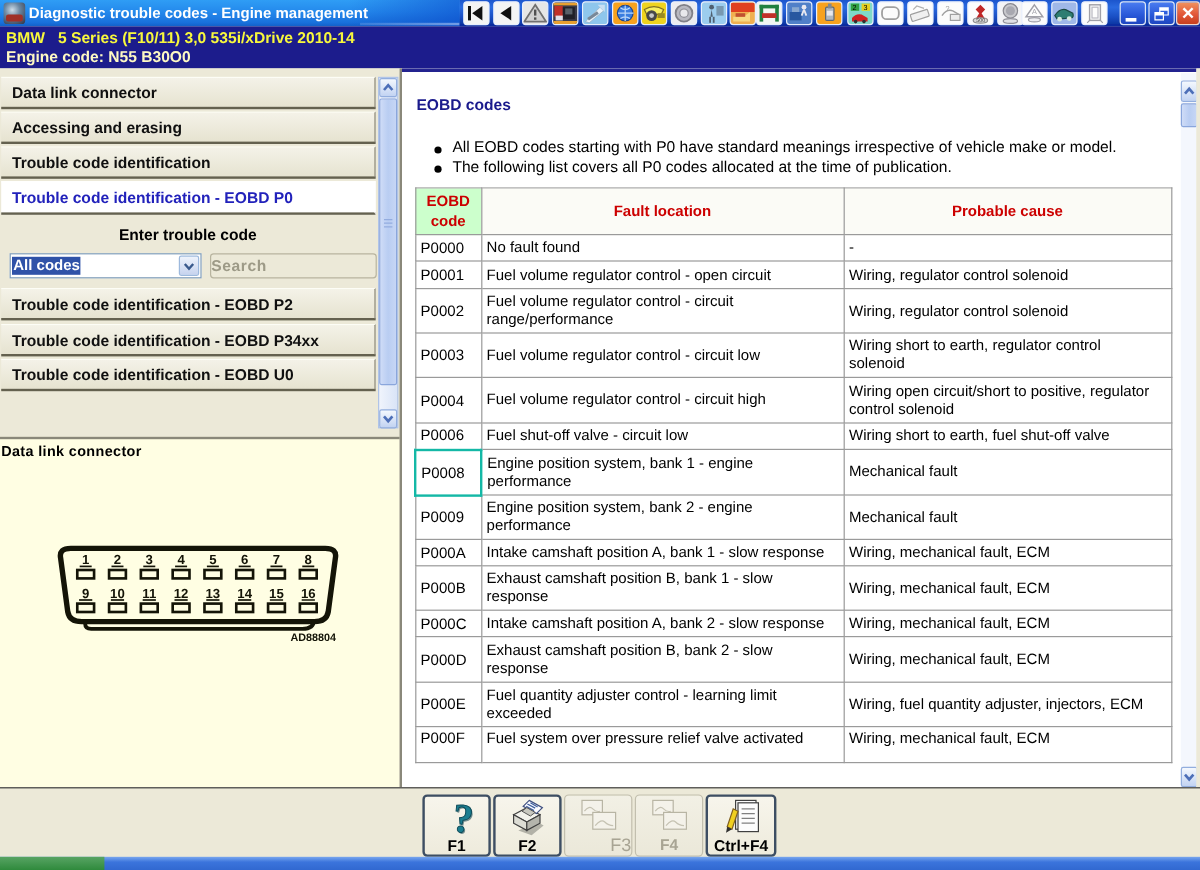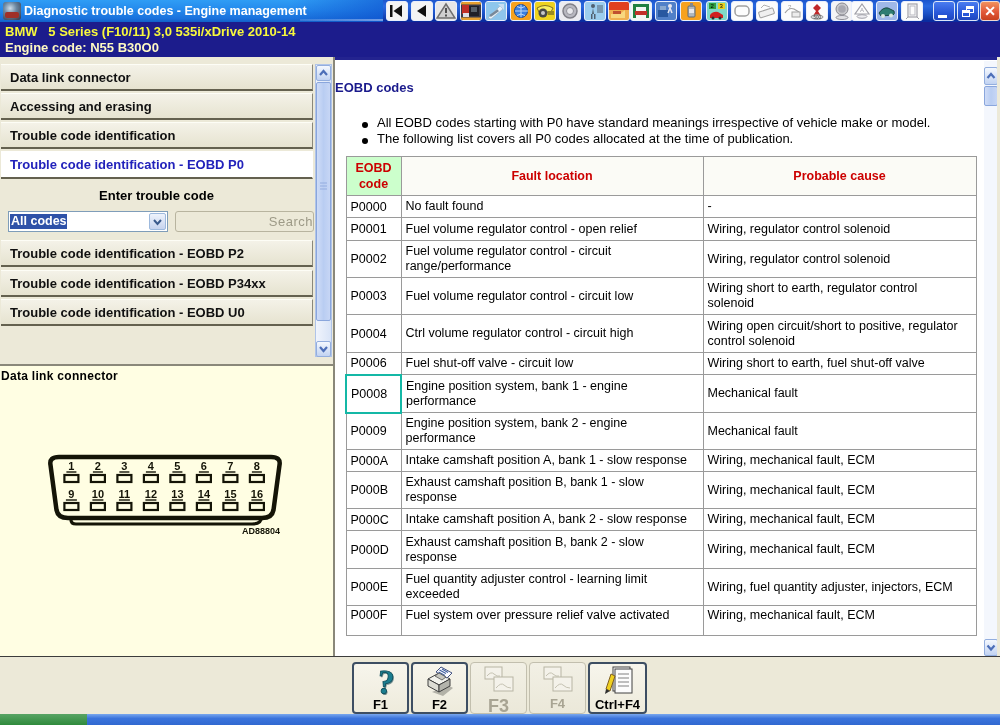--- a/index.html
+++ b/index.html
@@ -200,21 +200,21 @@
 <div class="lbtn" style="top:65px;">Trouble code identification</div>
 <div class="lbtn" style="top:94px;height:28px;line-height:26px;background:#ffffff;border-top:1px solid #fff;border-right:1px solid #fff;color:#2222bb;">Trouble code identification - EOBD P0</div>
 
 <div class="abs" style="left:0;top:131px;width:313px;height:18px;text-align:center;font-size:13px;font-weight:bold;color:#000;">Enter trouble code</div>
 <div class="abs" style="left:8px;top:154px;width:160px;height:21px;background:#fff;border:1px solid #7f9db9;">
   <div class="abs" style="left:1px;top:2px;width:57px;height:15px;background:#2f52a8;color:#fff;font-size:12.5px;font-weight:bold;padding-left:1px;line-height:15px;">All codes</div>
   <div class="abs" style="right:1px;top:1px;width:17px;height:17px;background:linear-gradient(#eef3fc,#c6d3ee);border:1px solid #9db9dd;border-radius:2px;"><svg width="15" height="15">
           <path d="M4 6 l3.5 4 3.5 -4" stroke="#3a5a8c" stroke-width="2" fill="none"></path>
         </svg></div>
 </div>
-<div class="abs" style="left:175px;top:154px;width:139px;height:21px;background:#ECE9D8;border:1px solid #b8b49f;border-radius:3px;color:#9d9a87;font-size:13px;font-weight:normal;text-align:right;line-height:19px;letter-spacing:0.5px;">Search</div>
+<div class="abs" style="left:175px;top:154px;width:139px;height:21px;background:#ECE9D8;border:1px solid #b8b49f;border-radius:3px;color:#9d9a87;font-size:13px;font-weight:bold;text-align:left;line-height:19px;letter-spacing:0.5px;">Search</div>
 <div class="lbtn" style="top:183px;">Trouble code identification - EOBD P2</div>
 <div class="lbtn" style="top:213px;">Trouble code identification - EOBD P34xx</div>
 <div class="lbtn" style="top:242px;">Trouble code identification - EOBD U0</div>
 
 <div class="abs" style="left:315px;top:7px;width:17px;height:293px;background:linear-gradient(90deg,#f0f4fc,#d9e4f7);border:1px solid #b0c4e8;">
   <div class="abs" style="left:0px;top:0px;width:15px;height:16px;background:linear-gradient(#f4f8fe,#c2d3f2);border:1px solid #93aede;border-radius:2px;"><svg width="13" height="14">
           <path d="M3 9 l3.5 -4 3.5 4" stroke="#4d6fb8" stroke-width="2.2" fill="none"></path>
         </svg></div>
   <div class="abs" style="left:0px;top:17px;width:15px;height:239px;background:linear-gradient(90deg,#cfdcf7,#b9cdf2 50%,#c7d6f5);border:1px solid #8aa6dc;border-radius:2px;">
     <svg width="13" height="237">
@@ -283,21 +283,21 @@
         <text x="256.9" y="132" text-anchor="middle" font-size="11" font-weight="bold" font-family="Liberation Sans" fill="#141407">16</text>
         <line x1="251.39999999999998" y1="134" x2="262.4" y2="134" stroke="#141407" stroke-width="1.4"></line>
         <rect x="249.89999999999998" y="137" width="14" height="7" fill="#fffee3" stroke="#141407" stroke-width="2.2"></rect>
         <text x="242" y="168" font-size="9" font-weight="bold" font-family="Liberation Sans" fill="#141407">AD88804</text>
       </svg>
 </div>
 </div>
 <div class="abs" style="left:333px;top:57px;width:2px;height:599px;background:#8a887a;"></div>
 
 <div class="abs" style="left:335px;top:57px;width:662px;height:599px;background:#ffffff;border-top:3px solid #23238f;overflow:hidden;">
-  <div class="abs" style="left:0;top:20px;font-size:13px;font-weight:bold;color:#1a1a8c;">EOBD codes</div>
+  <div class="abs" style="left:12px;top:20px;font-size:13px;font-weight:bold;color:#1a1a8c;">EOBD codes</div>
   <div class="abs" style="left:27px;top:62px;width:6px;height:6px;border-radius:50%;background:#000;"></div>
   <div class="abs" style="left:42px;top:55px;font-size:13px;color:#000;">All EOBD codes starting with P0 have standard meanings irrespective of vehicle make or model.</div>
   <div class="abs" style="left:27px;top:78px;width:6px;height:6px;border-radius:50%;background:#000;"></div>
   <div class="abs" style="left:42px;top:71px;font-size:13px;color:#000;">The following list covers all P0 codes allocated at the time of publication.</div>
 <div class="abs" style="left:10px;top:96px;width:634px;height:503px;overflow:hidden;">
       <table style="border-collapse:collapse;width:630px;table-layout:fixed;font-size:12.5px;color:#000;">
         <colgroup>
           <col style="width:55px">
           <col style="width:302px">
           <col style="width:273px">
@@ -308,36 +308,36 @@
             <td style="border:1px solid #9a9a9a;background:#fbfbf6;color:#cc0000;font-weight:bold;text-align:center;">Fault location</td>
             <td style="border:1px solid #9a9a9a;background:#fbfbf6;color:#cc0000;font-weight:bold;text-align:center;">Probable cause</td>
           </tr>
           <tr style="height:22px;">
             <td style="border:1px solid #9a9a9a;padding:1px 2px 1px 4px;vertical-align:middle;">P0000</td>
             <td style="border:1px solid #9a9a9a;padding:1px 9px 1px 4px;vertical-align:middle;line-height:1.2;">No fault found</td>
             <td style="border:1px solid #9a9a9a;padding:1px 9px 1px 4px;vertical-align:middle;line-height:1.2;">-</td>
           </tr>
           <tr style="height:23px;">
             <td style="border:1px solid #9a9a9a;padding:1px 2px 1px 4px;vertical-align:middle;">P0001</td>
-            <td style="border:1px solid #9a9a9a;padding:1px 9px 1px 4px;vertical-align:middle;line-height:1.2;">Fuel volume regulator control - open relief</td>
+            <td style="border:1px solid #9a9a9a;padding:1px 9px 1px 4px;vertical-align:middle;line-height:1.2;">Fuel volume regulator control - open circuit</td>
             <td style="border:1px solid #9a9a9a;padding:1px 9px 1px 4px;vertical-align:middle;line-height:1.2;">Wiring, regulator control solenoid</td>
           </tr>
           <tr style="height:37px;">
             <td style="border:1px solid #9a9a9a;padding:1px 2px 1px 4px;vertical-align:middle;">P0002</td>
             <td style="border:1px solid #9a9a9a;padding:1px 9px 1px 4px;vertical-align:middle;line-height:1.2;">Fuel volume regulator control - circuit range/performance</td>
             <td style="border:1px solid #9a9a9a;padding:1px 9px 1px 4px;vertical-align:middle;line-height:1.2;">Wiring, regulator control solenoid</td>
           </tr>
           <tr style="height:37px;">
             <td style="border:1px solid #9a9a9a;padding:1px 2px 1px 4px;vertical-align:middle;">P0003</td>
             <td style="border:1px solid #9a9a9a;padding:1px 9px 1px 4px;vertical-align:middle;line-height:1.2;">Fuel volume regulator control - circuit low</td>
             <td style="border:1px solid #9a9a9a;padding:1px 9px 1px 4px;vertical-align:middle;line-height:1.2;">Wiring short to earth, regulator control solenoid</td>
           </tr>
           <tr style="height:38px;">
             <td style="border:1px solid #9a9a9a;padding:1px 2px 1px 4px;vertical-align:middle;">P0004</td>
-            <td style="border:1px solid #9a9a9a;padding:1px 9px 1px 4px;vertical-align:middle;line-height:1.2;">Ctrl volume regulator control - circuit high</td>
+            <td style="border:1px solid #9a9a9a;padding:1px 9px 1px 4px;vertical-align:middle;line-height:1.2;">Fuel volume regulator control - circuit high</td>
             <td style="border:1px solid #9a9a9a;padding:1px 9px 1px 4px;vertical-align:middle;line-height:1.2;">Wiring open circuit/short to positive, regulator control solenoid</td>
           </tr>
           <tr style="height:22px;">
             <td style="border:1px solid #9a9a9a;padding:1px 2px 1px 4px;vertical-align:middle;">P0006</td>
             <td style="border:1px solid #9a9a9a;padding:1px 9px 1px 4px;vertical-align:middle;line-height:1.2;">Fuel shut-off valve - circuit low</td>
             <td style="border:1px solid #9a9a9a;padding:1px 9px 1px 4px;vertical-align:middle;line-height:1.2;">Wiring short to earth, fuel shut-off valve</td>
           </tr>
           <tr style="height:38px;">
             <td style="border:2px solid #14b8a6;padding:1px 2px 1px 4px;vertical-align:middle;">P0008</td>
             <td style="border:1px solid #9a9a9a;padding:1px 9px 1px 4px;vertical-align:middle;line-height:1.2;">Engine position system, bank 1 - engine performance</td>
@@ -416,21 +416,21 @@
         </svg></div>
       <div class="abs" style="left:0;top:33px;width:100%;text-align:center;font-size:13px;font-weight:bold;color:#000;">F2</div>
     </div>
 <div class="abs" style="left:470px;top:5px;width:57px;height:52px;border:1px solid #c2bfae;border-radius:4px;background:linear-gradient(#f2f0e5,#ebe8d9);">
       <div class="abs" style="left:0;top:1px;width:100%;height:32px;text-align:center;"><svg width="36" height="32" viewBox="0 0 36 32">
           <rect x="4" y="3" width="17" height="12" fill="#f4f2ea" stroke="#b8b5a4"></rect>
           <path d="M6 12 q4 -5 7 -2 t6 2" stroke="#c5c2b2" fill="none"></path>
 <rect x="13" y="13" width="19" height="14" fill="#f4f2ea" stroke="#b8b5a4"></rect>
           <path d="M15 24 q5 -6 8 -3 t7 3" stroke="#c5c2b2" fill="none"></path>
         </svg></div>
-      <div class="abs" style="left:0;top:33px;width:100%;text-align:center;font-size:18px;font-weight:bold;color:#a8a493;">F3</div>
+      <div class="abs" style="left:0;top:33px;width:100%;text-align:right;font-size:15px;font-weight:normal;color:#a8a493;">F3</div>
     </div>
 <div class="abs" style="left:529px;top:5px;width:57px;height:52px;border:1px solid #c2bfae;border-radius:4px;background:linear-gradient(#f2f0e5,#ebe8d9);">
       <div class="abs" style="left:0;top:1px;width:100%;height:32px;text-align:center;"><svg width="36" height="32" viewBox="0 0 36 32">
           <rect x="4" y="3" width="17" height="12" fill="#f4f2ea" stroke="#b8b5a4"></rect>
           <path d="M6 12 q4 -5 7 -2 t6 2" stroke="#c5c2b2" fill="none"></path>
 <rect x="13" y="13" width="19" height="14" fill="#f4f2ea" stroke="#b8b5a4"></rect>
           <path d="M15 24 q5 -6 8 -3 t7 3" stroke="#c5c2b2" fill="none"></path>
         </svg></div>
       <div class="abs" style="left:0;top:33px;width:100%;text-align:center;font-size:13px;font-weight:bold;color:#a8a493;">F4</div>
     </div>

